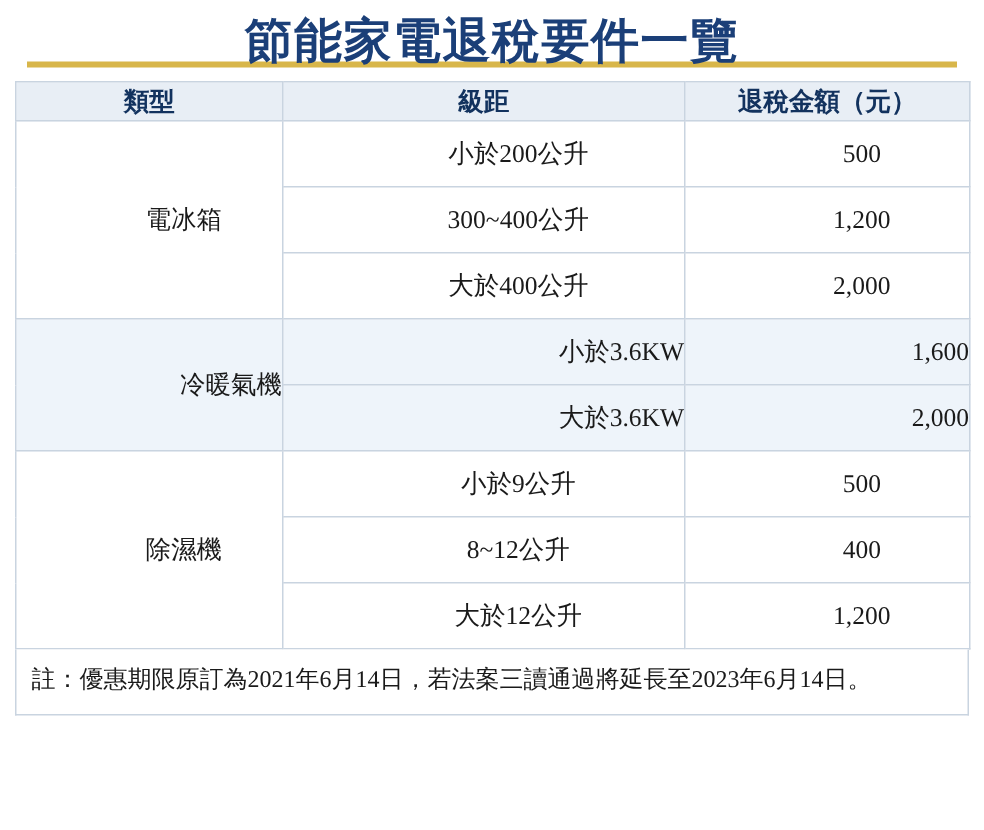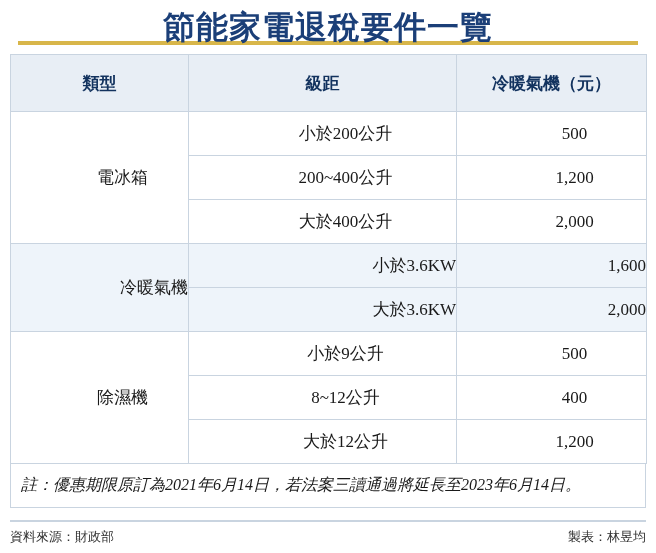--- a/index.html
+++ b/index.html
@@ -53,21 +53,21 @@
   }
   table.main col.c1 { width: 178px; }
   table.main col.c2 { width: 268px; }
   table.main col.c3 { width: 190px; }
 
   table.main th {
     background: #e8eef5;
     font-size: 17px;
     font-weight: bold;
     color: #12325e;
-    height: 57px;
+    height: 26px;
     text-align: center;
     border: 1px solid #c9d4e0;
     font-family: "Liberation Serif", serif;
   }
   table.main td {
     height: 44px;
     text-align: center;
     font-size: 17px;
     border: 1px solid #c9d4e0;
     color: #1a1a1a;
@@ -87,21 +87,20 @@
   .note {
     width: 636px;
     border: 1px solid #c9d4e0;
     border-top: none;
     padding: 9px 10px 10px 10px;
     font-size: 16px;
     line-height: 1.5;
     color: #1a1a1a;
     background: #ffffff;
     font-family: "Liberation Serif", serif;
-    font-style: italic;
   }
 
   
   .footer {
     width: 636px;
     margin-top: 12px;
     border-top: 2px solid #c9d4e0;
     padding-top: 6px;
     display: flex;
     justify-content: space-between;
@@ -123,32 +122,32 @@
   <table class="main">
     <colgroup>
       <col class="c1">
         <col class="c2">
         <col class="c3">
     </colgroup>
     <thead>
       <tr>
         <th>類型</th>
         <th>級距</th>
-        <th>冷暖氣機（元）</th>
+        <th>退稅金額（元）</th>
       </tr>
     </thead>
     <tbody>
 
       <tr class="band-white">
         <td class="cat" rowspan="3">電冰箱</td>
         <td>小於200公升</td>
         <td class="num">500</td>
       </tr>
       <tr class="band-white">
-        <td>200~400公升</td>
+        <td>300~400公升</td>
         <td class="num">1,200</td>
       </tr>
       <tr class="band-white">
         <td>大於400公升</td>
         <td class="num">2,000</td>
       </tr>
 
       <tr class="band-tint">
         <td class="cat" rowspan="2">冷暖氣機</td>
         <td>小於3.6KW</td>
@@ -170,18 +169,14 @@
       </tr>
       <tr class="band-white">
         <td>大於12公升</td>
         <td class="num">1,200</td>
       </tr>
     </tbody>
   </table>
 
   <div class="note">註：優惠期限原訂為2021年6月14日，若法案三讀通過將延長至2023年6月14日。</div>
 
-  <div class="footer">
-    <span>資料來源：財政部</span>
-    <span>製表：林昱均</span>
-  </div>
 
 </div>
 
 </body></html>

